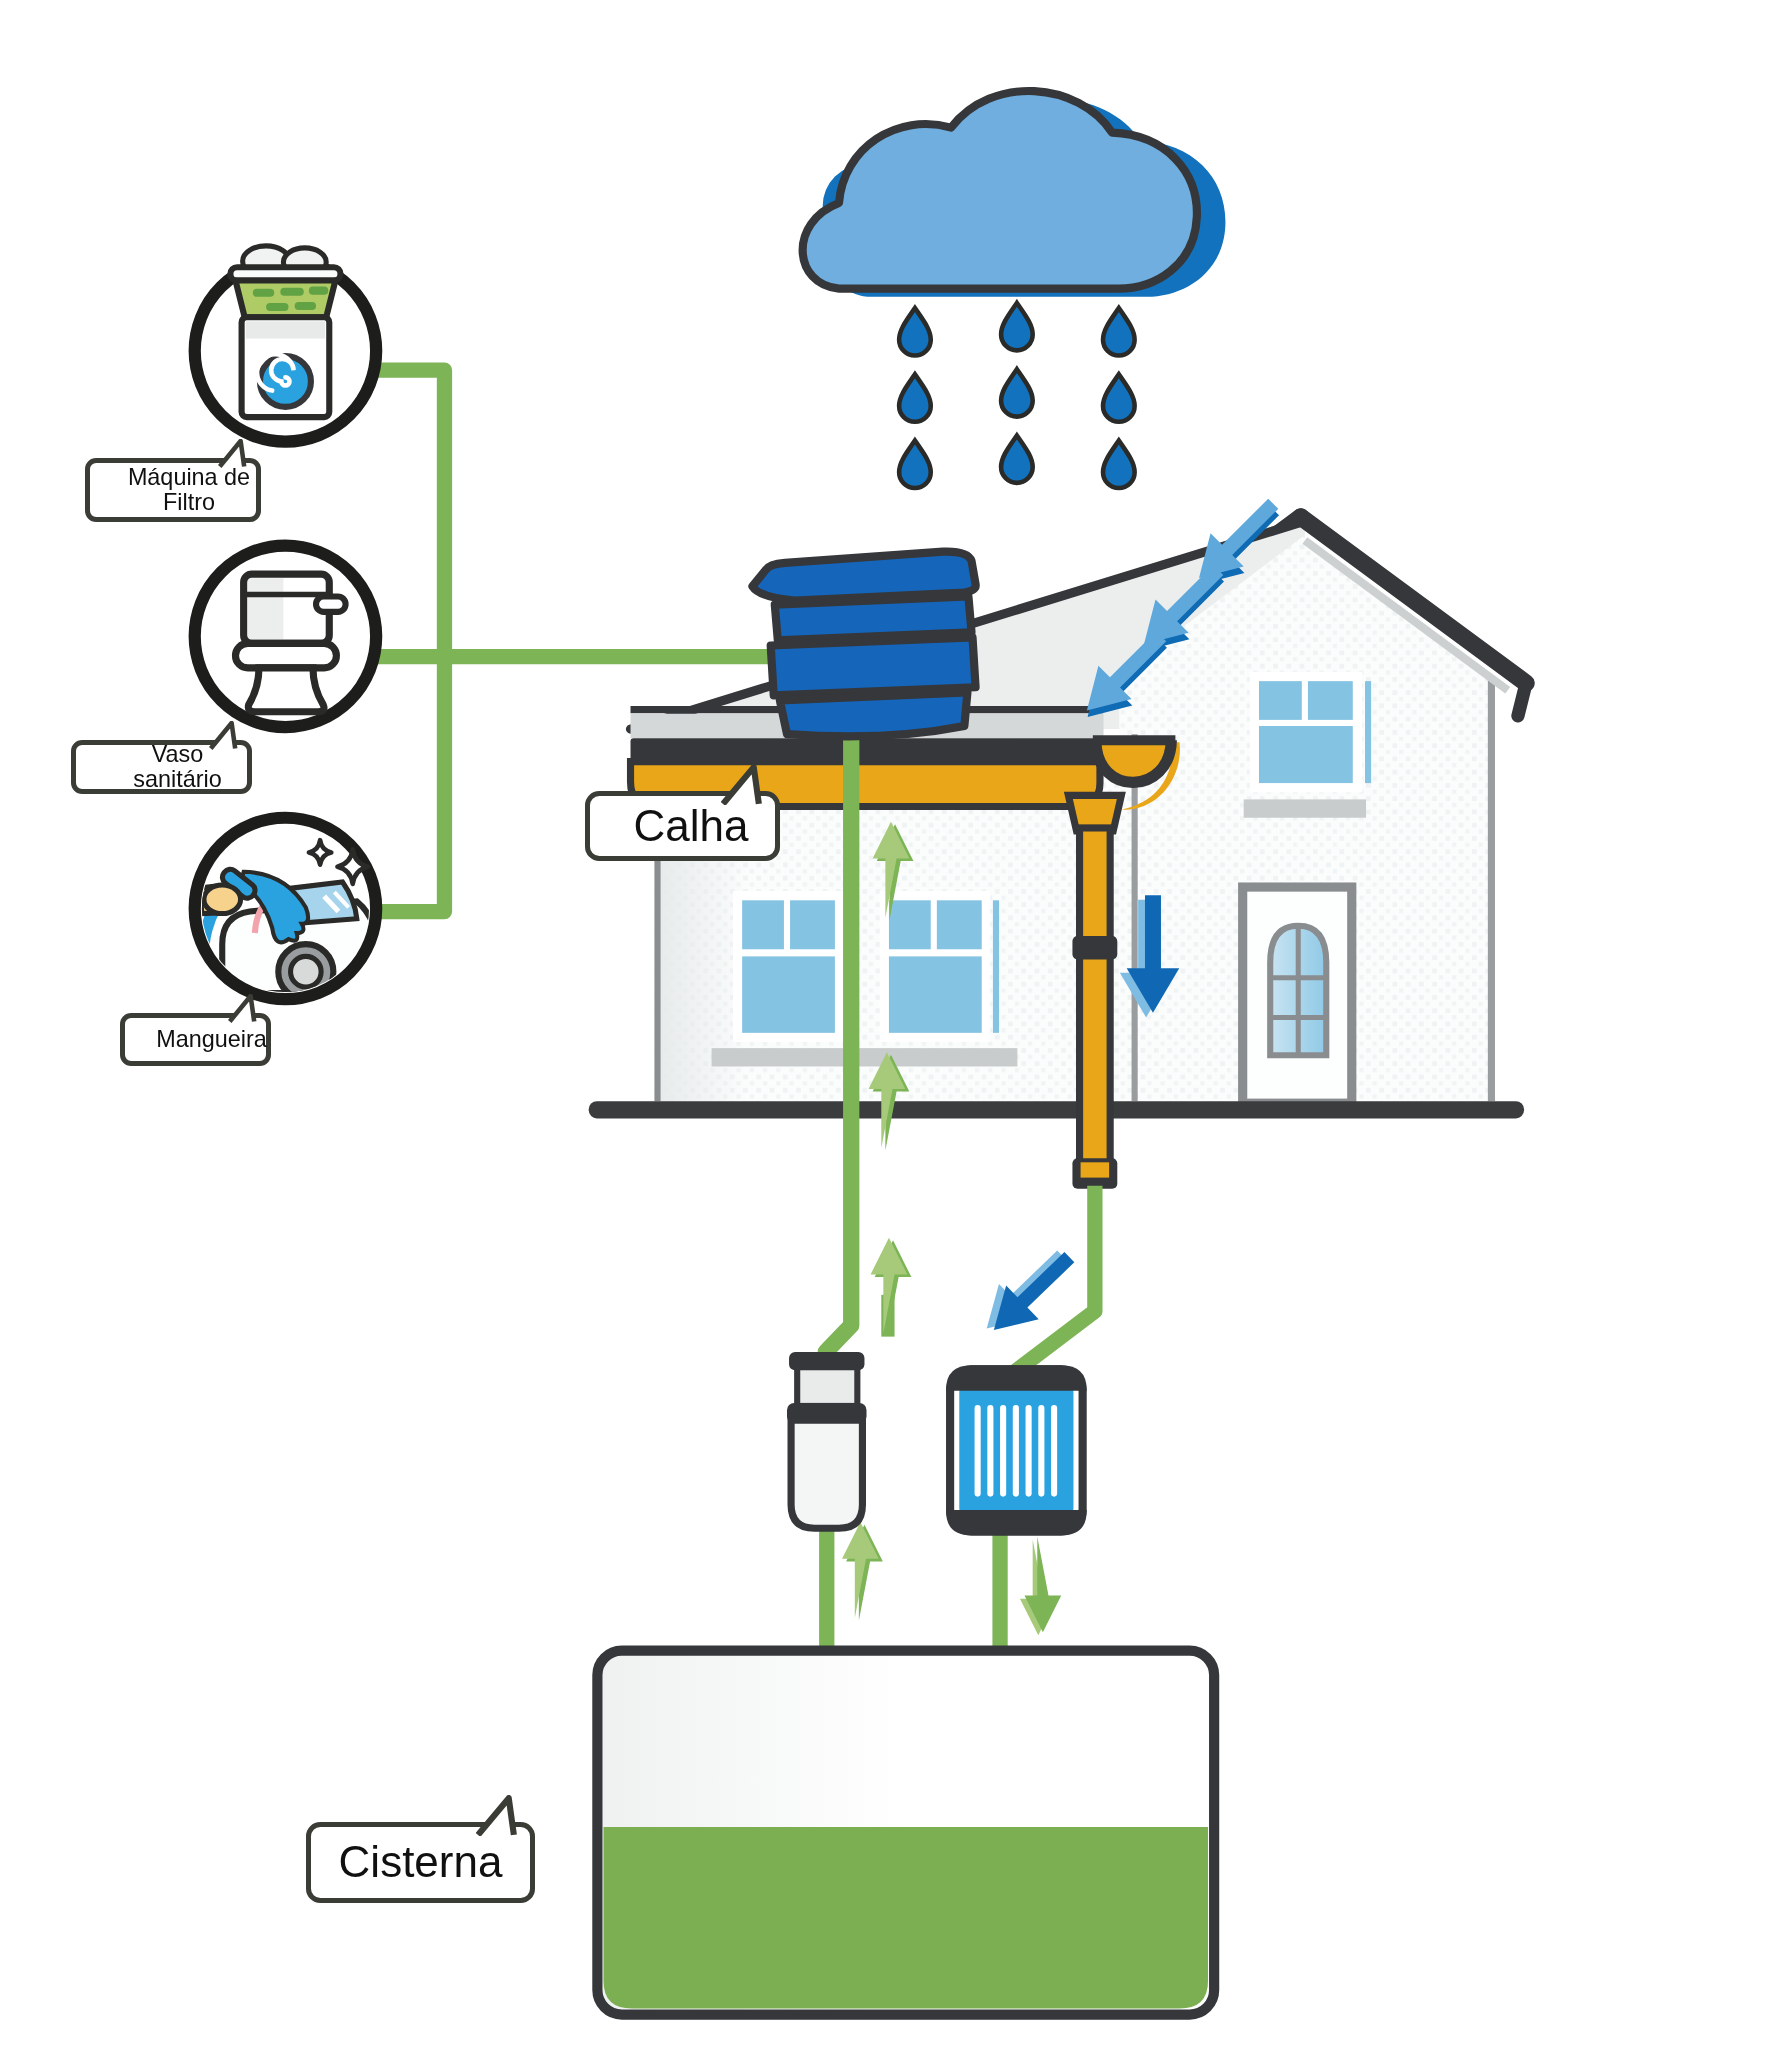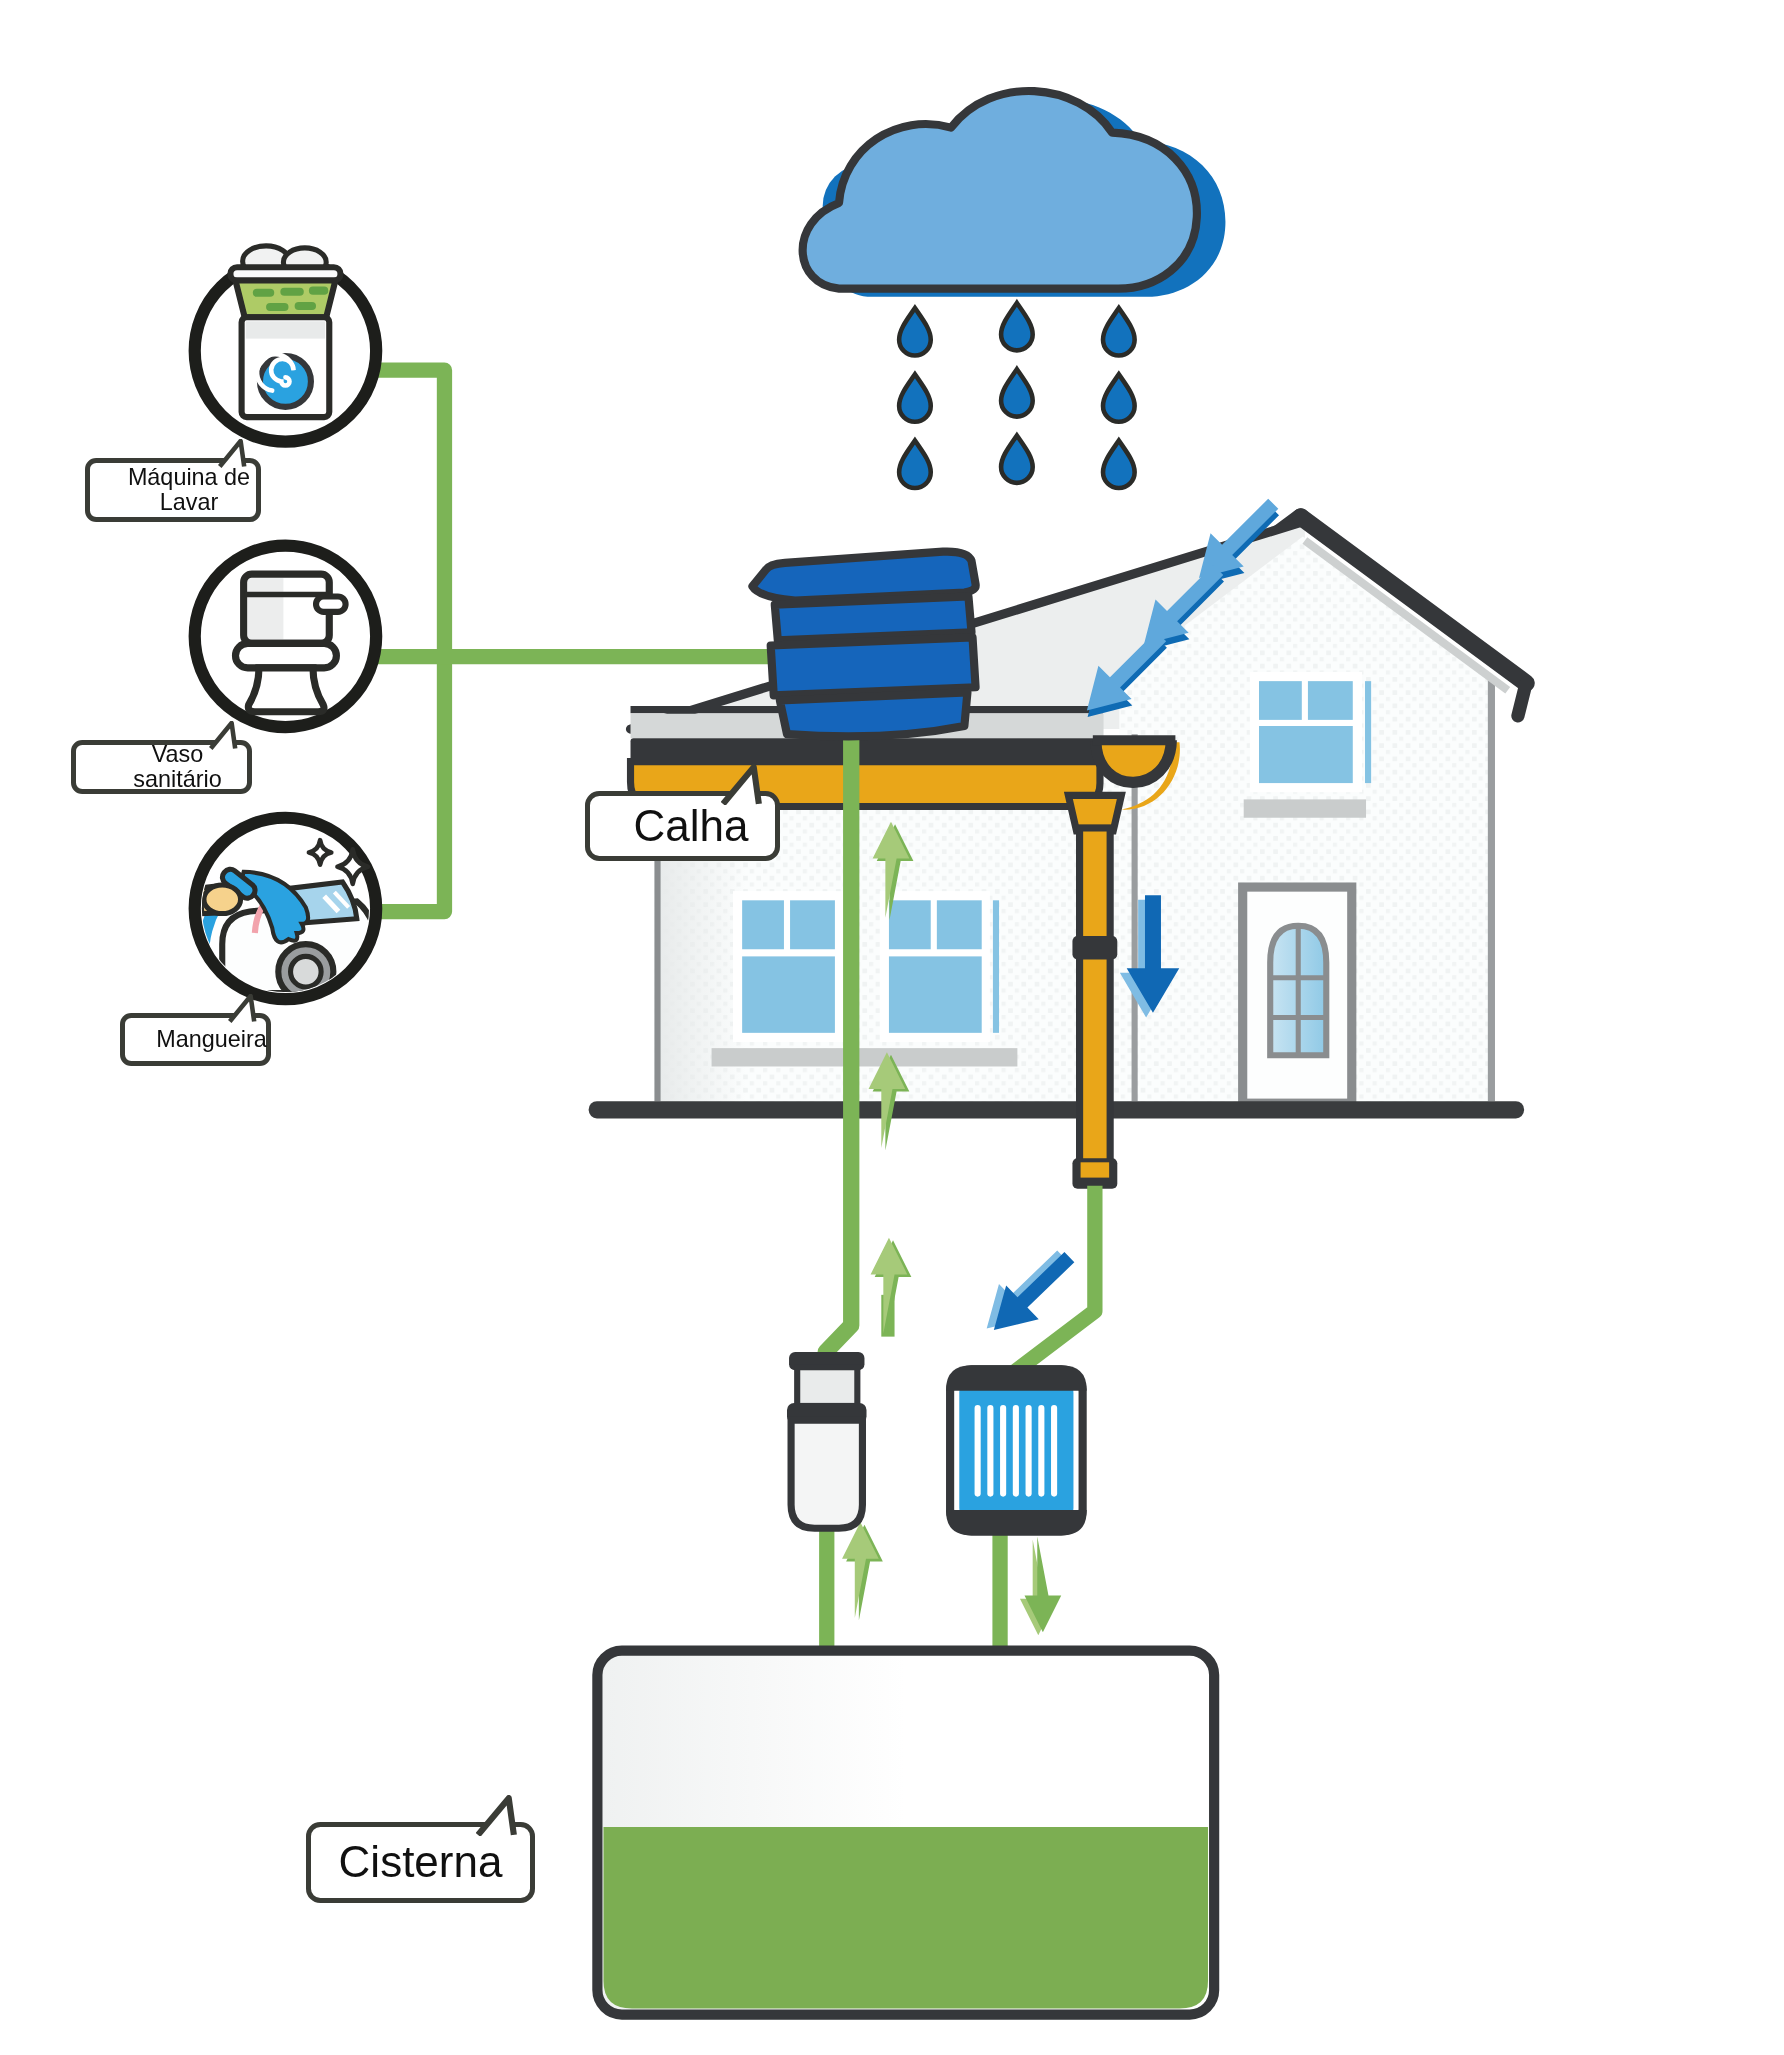--- a/index.html
+++ b/index.html
@@ -285,21 +285,21 @@
   </g>
 </svg>
 
 <div class="bubble bubble-sm t-sm" style="left:85px;top:458px;width:176px;height:64px;">
   <span class="tail tail-r">
     <svg viewBox="0 0 60 56" width="31" height="28.5">
           <path d="M3,54 L44,4 L51,54" fill="#fff" stroke="#3A3C36" stroke-width="9" stroke-linejoin="round"></path>
         </svg>
   </span>
   <span>Máquina de</span>
-  <span>Lavar</span>
+  <span>Filtro</span>
 </div>
 
 <div class="bubble bubble-sm t-sm" style="left:71px;top:740px;width:181px;height:54px;align-items:center;">
   <span class="tail tail-r">
     <svg viewBox="0 0 60 56" width="31" height="28.5">
           <path d="M3,54 L44,4 L51,54" fill="#fff" stroke="#3A3C36" stroke-width="9" stroke-linejoin="round"></path>
         </svg>
   </span>
   <span>Vaso sanitário</span>
 </div>

